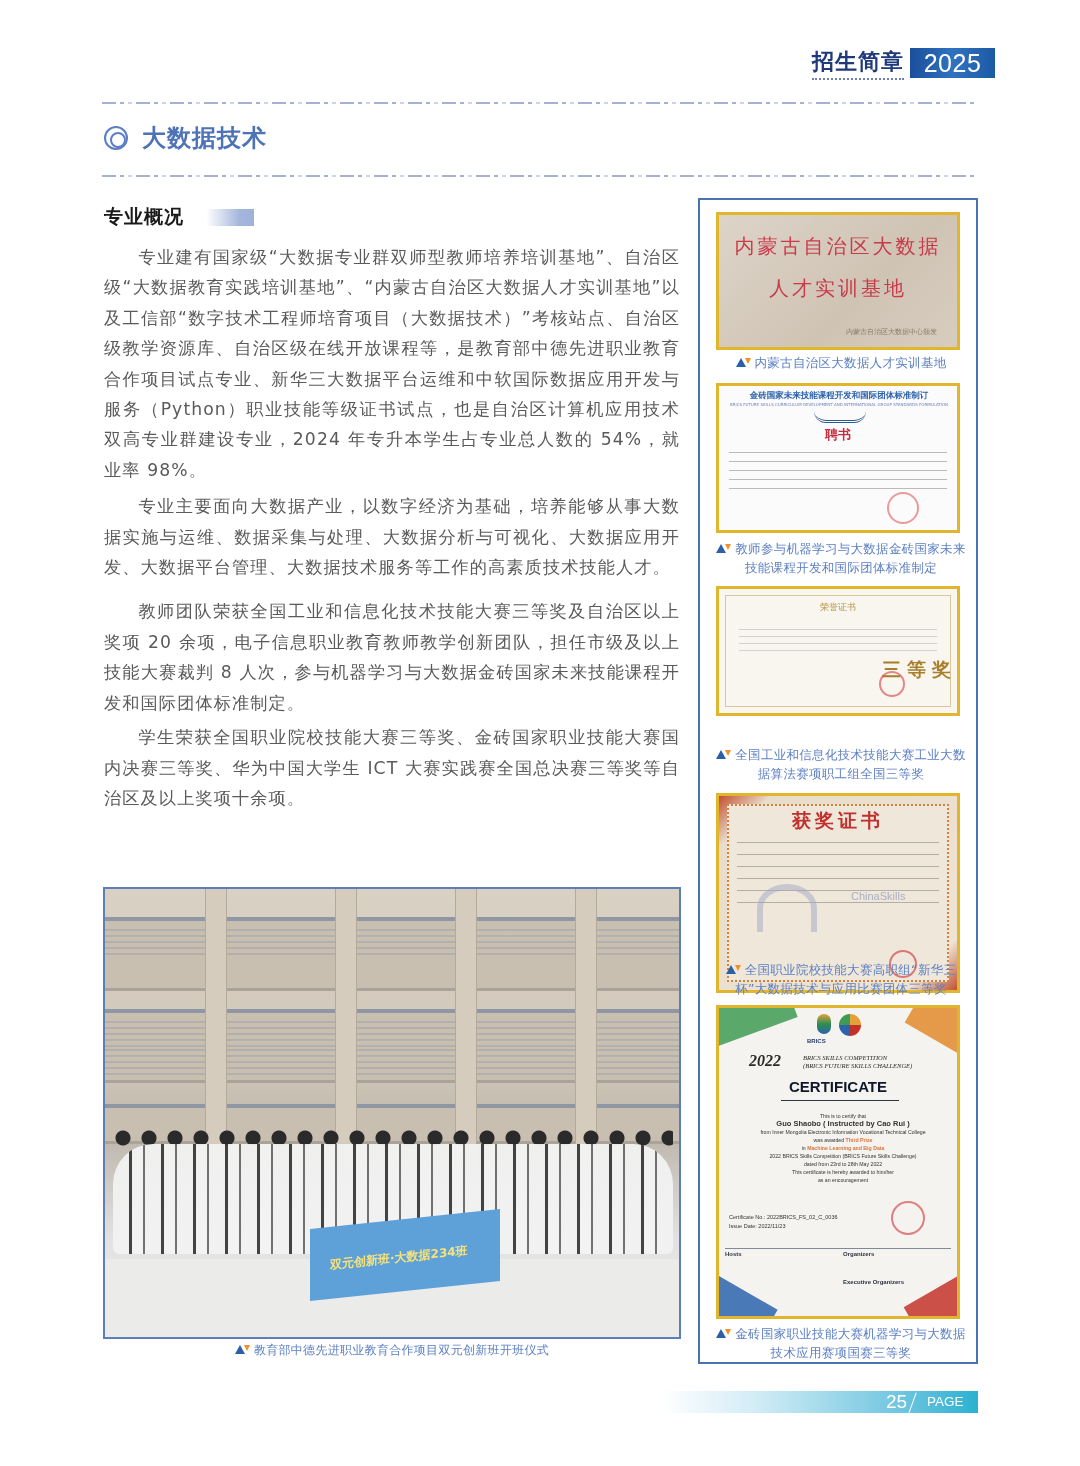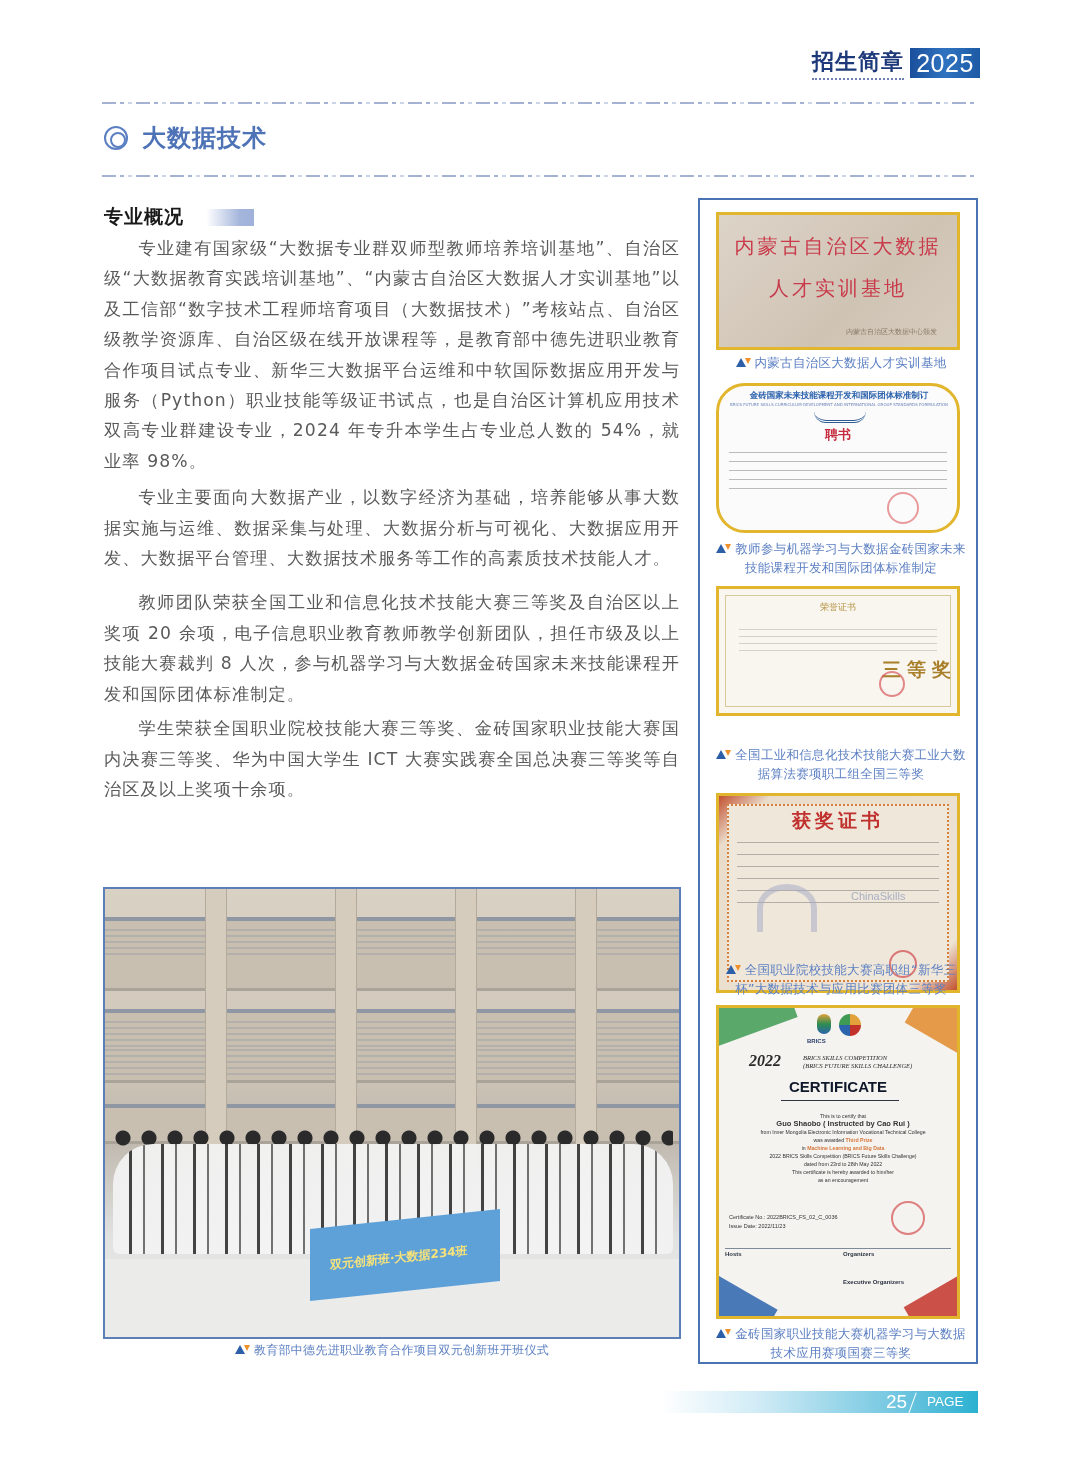--- a/index.html
+++ b/index.html
@@ -2,21 +2,21 @@
 <html><head>
 <meta charset="utf-8">
 <style>
   * { box-sizing: border-box; margin: 0; padding: 0; }
   html, body { width: 1080px; height: 1466px; background: #ffffff; overflow: hidden; }
   body { position: relative; font-family: "DejaVu Sans", "Liberation Sans", sans-serif; color: #555; }
 
   
   .brand { position: absolute; left: 812px; top: 46px; height: 34px; display: flex; align-items: center; }
   .brand-title { font-size: 22px; font-weight: bold; color: #1e3a7a; letter-spacing: 1px; line-height: 30px; border-bottom: 2px dotted #6c7fb0; padding-bottom: 1px; }
-  .brand-year { margin-left: 6px; height: 30px; width: 70px; background: linear-gradient(90deg, #1b4f9c 0%, #2f73c0 50%, #1d5aa5 100%); color: #fff; font-family: "Liberation Sans", sans-serif; font-size: 25px; line-height: 30px; text-align: center; letter-spacing: 0.5px; }
+  .brand-year { margin-left: 6px; height: 30px; width: 85px; background: linear-gradient(90deg, #1b4f9c 0%, #2f73c0 50%, #1d5aa5 100%); color: #fff; font-family: "Liberation Sans", sans-serif; font-size: 25px; line-height: 30px; text-align: center; letter-spacing: 0.5px; }
   .dash-line { position: absolute; left: 102px; width: 876px; height: 2px;
     background: repeating-linear-gradient(90deg, #9aa9cf 0 14px, transparent 14px 18px, #9aa9cf 18px 22px, transparent 22px 26px, #c7d0e6 26px 30px, transparent 30px 34px); opacity: 0.9; }
 
   .section-title { position: absolute; left: 104px; top: 122px; display: flex; align-items: center; text-align: center; }
   .ring-icon { width: 24px; height: 24px; border: 2px solid #5b7fc2; border-radius: 50%; position: relative; }
   .ring-icon::after { content: ""; position: absolute; left: 4px; top: 4px; width: 12px; height: 12px; border: 2px solid #5b7fc2; border-radius: 50%; }
   .section-title-text { margin-left: 14px; font-size: 24px; font-weight: bold; color: #4d72b6; letter-spacing: 1px; }
 
   .subhead { position: absolute; left: 104px; top: 204px; display: flex; align-items: center; }
   .subhead-text { font-size: 19px; font-weight: bold; color: #1a1a1a; letter-spacing: 1px; }
@@ -49,21 +49,21 @@
   
   .side-frame { position: absolute; left: 698px; top: 198px; width: 280px; height: 1166px; border: 2px solid #4a73b3; background: #fff; }
   .cert { position: absolute; left: 716px; width: 244px; border: 3px solid #e2b62c; overflow: hidden; }
   .side-caption { position: absolute; left: 712px; width: 258px; text-align: center; }
 
   .cert1 { top: 212px; height: 138px; background: linear-gradient(135deg, #ddd4c8 0%, #cfc3b4 60%, #d7cdbf 100%); }
   .cert1 .l1 { position: absolute; left: 0; width: 100%; top: 18px; text-align: center; font-family: "DejaVu Serif", serif; font-size: 20px; color: #c93a4a; letter-spacing: 3px; }
   .cert1 .l2 { position: absolute; left: 0; width: 100%; top: 60px; text-align: center; font-family: "DejaVu Serif", serif; font-size: 20px; color: #c93a4a; letter-spacing: 3px; }
   .cert1 .l3 { position: absolute; right: 20px; bottom: 10px; font-family: "DejaVu Serif", serif; font-size: 7px; color: #8a7b6b; }
 
-  .cert2 { top: 383px; height: 150px; background: #fbfbfc; border-radius: 29px; }
+  .cert2 { top: 383px; height: 150px; background: #fbfbfc; }
   .cert2 .hdr { position: absolute; left: 8px; top: 4px; right: 6px; font-size: 8.5px; font-weight: bold; color: #2d63ad; text-align: center; }
   .cert2 .hdr2 { position: absolute; left: 8px; top: 16px; right: 6px; font-size: 4px; color: #6b83b8; text-align: center; }
   .cert2 .orn { position: absolute; left: 95px; top: 25px; width: 52px; height: 12px; border-bottom: 3px double #2b5b91; border-radius: 0 0 30px 30px; }
   .cert2 .pin { position: absolute; left: 0; width: 100%; top: 40px; text-align: center; font-size: 13px; font-weight: bold; color: #c62c3e; }
   .cert2 .lines { position: absolute; left: 10px; right: 10px; top: 66px; height: 40px;
     background: repeating-linear-gradient(180deg, #6d6d6d 0 1px, transparent 1px 9px); opacity: 0.45; }
   .cert2 .seal { position: absolute; right: 38px; bottom: 6px; width: 32px; height: 32px; border-radius: 50%; border: 2px solid #e37a7a; opacity: 0.75; }
 
   .cert3 { top: 586px; height: 130px; background: #f8f6ef; }
   .cert3 .inner { position: absolute; left: 6px; top: 6px; right: 6px; bottom: 6px; border: 1px solid #d8c79a; }
@@ -121,21 +121,21 @@
   <span class="ring-icon"></span>
   <span class="section-title-text">大数据技术</span>
 </div>
 <div class="dash-line" style="top:175px;"></div>
 
 <div class="subhead">
   <span class="subhead-text">专业概况</span>
   <span class="subhead-bar"></span>
 </div>
 
-<div class="body-text" style="top:233px;">
+<div class="body-text" style="top:242px;">
   <p>专业建有国家级“大数据专业群双师型教师培养培训基地”、自治区级“大数据教育实践培训基地”、“内蒙古自治区大数据人才实训基地”以及工信部“数字技术工程师培育项目（大数据技术）”考核站点、自治区级教学资源库、自治区级在线开放课程等，是教育部中德先进职业教育合作项目试点专业、新华三大数据平台运维和中软国际数据应用开发与服务（Python）职业技能等级证书试点，也是自治区计算机应用技术双高专业群建设专业，2024 年专升本学生占专业总人数的 54%，就业率 98%。</p>
   <p style="margin-top:6px;">专业主要面向大数据产业，以数字经济为基础，培养能够从事大数据实施与运维、数据采集与处理、大数据分析与可视化、大数据应用开发、大数据平台管理、大数据技术服务等工作的高素质技术技能人才。</p>
   <p style="margin-top:14px;">教师团队荣获全国工业和信息化技术技能大赛三等奖及自治区以上奖项 20 余项，电子信息职业教育教师教学创新团队，担任市级及以上技能大赛裁判 8 人次，参与机器学习与大数据金砖国家未来技能课程开发和国际团体标准制定。</p>
   <p style="margin-top:4px;">学生荣获全国职业院校技能大赛三等奖、金砖国家职业技能大赛国内决赛三等奖、华为中国大学生 ICT 大赛实践赛全国总决赛三等奖等自治区及以上奖项十余项。</p>
 </div>
 
 <div class="photo">
   <div class="floor" style="top:28px;"></div>
   <div class="rail" style="top:40px;"></div>
   <div class="floor" style="top:120px;"></div>

